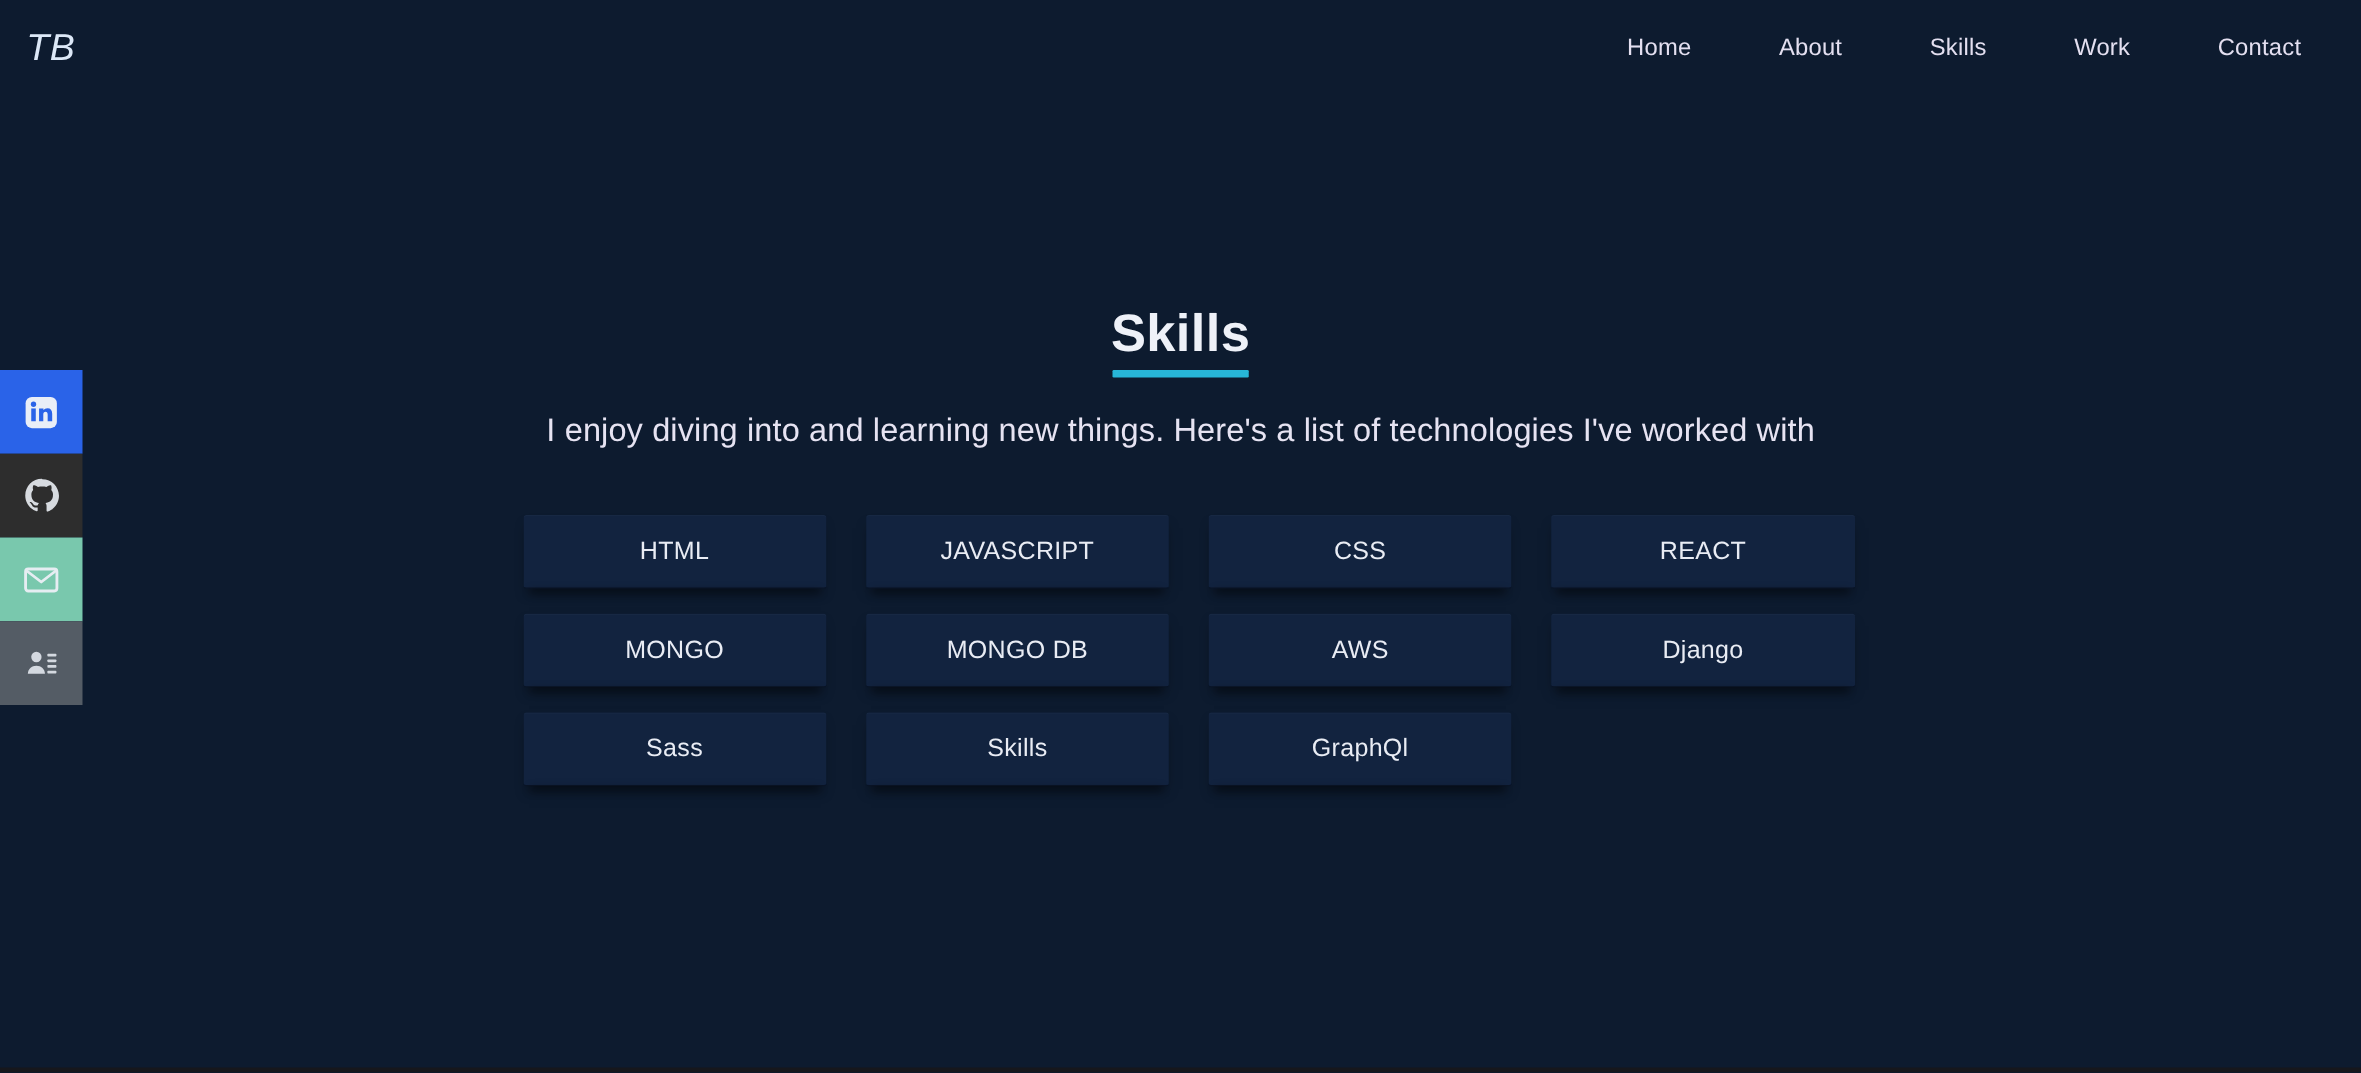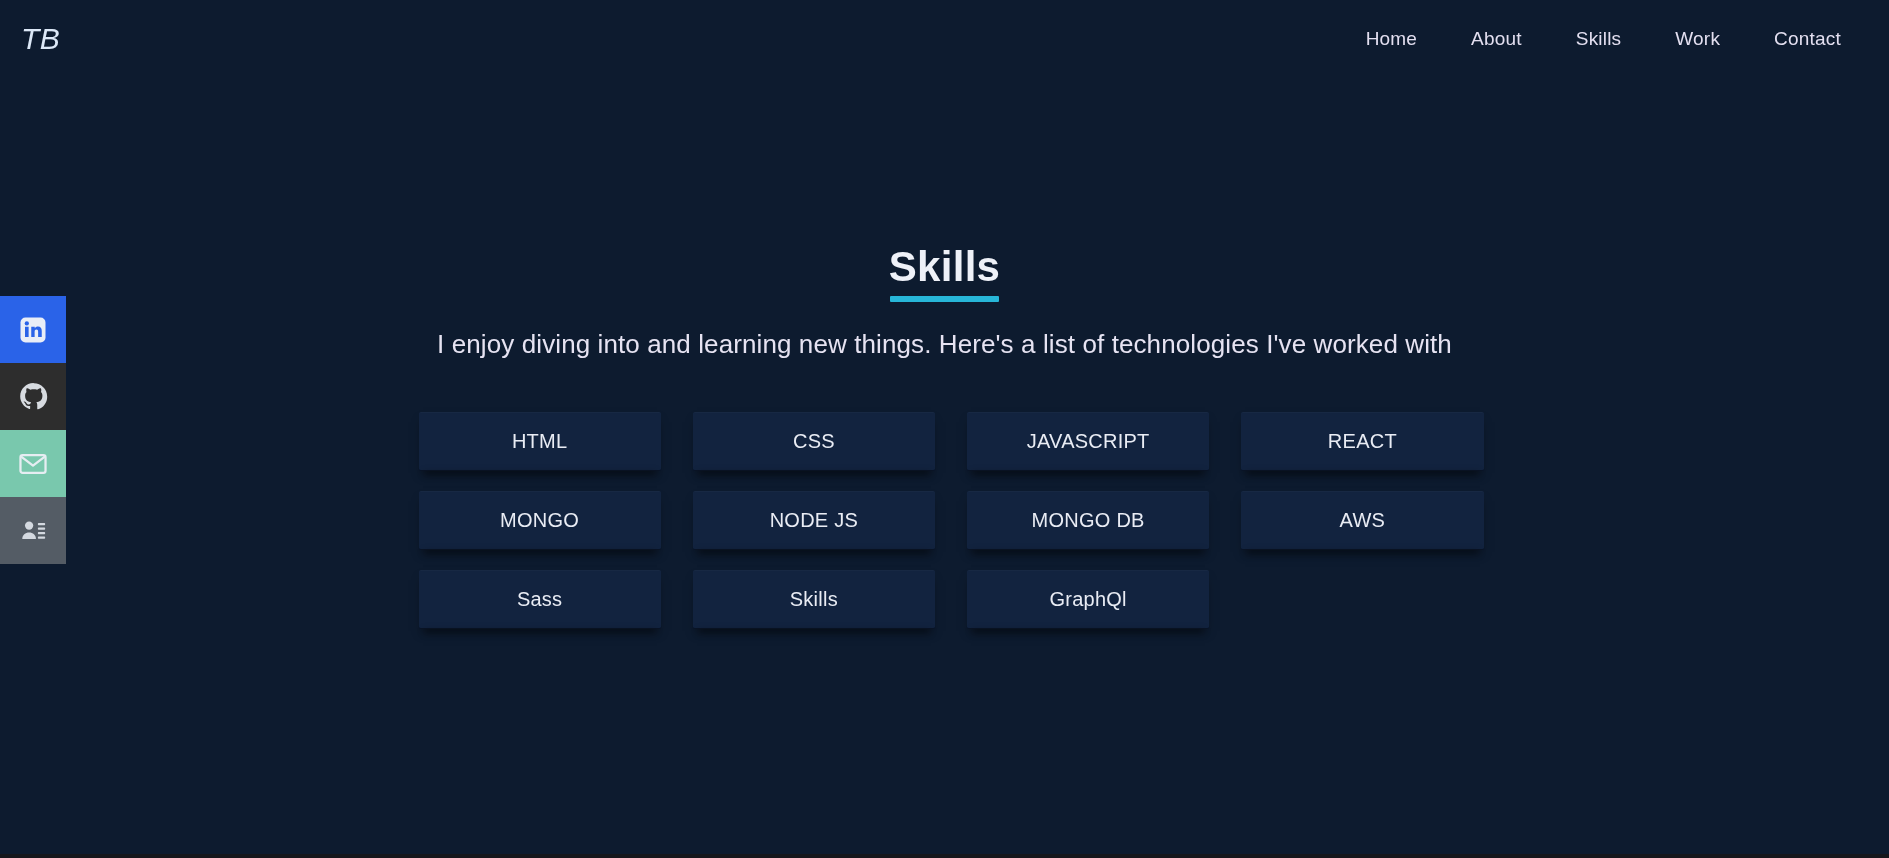--- a/index.html
+++ b/index.html
@@ -37,21 +37,21 @@
     font-size: 30px;
     font-weight: 400;
     color: #dce8f7;
     letter-spacing: 0.5px;
     padding-left: 3px;
   }
 
   .nav-links {
     display: flex;
     align-items: flex-end;
-    gap: 54px;
+    gap: 70px;
     padding-right: 3px;
   }
 
   .nav-link {
     font-size: 19px;
     color: #e3dff0;
     text-decoration: none;
     letter-spacing: 0.2px;
     font-weight: 400;
     white-space: nowrap;
@@ -249,41 +249,41 @@
     <span class="title-underline"></span>
   </h1>
 
   <p class="section-subtitle">I enjoy diving into and learning new things. Here's a list of technologies I've worked with</p>
 
   <div class="skills-grid">
       <div class="skill-card">
         <span class="skill-label">HTML</span>
       </div>
       <div class="skill-card">
+        <span class="skill-label">JAVASCRIPT</span>
+      </div>
+      <div class="skill-card">
         <span class="skill-label">CSS</span>
       </div>
       <div class="skill-card">
-        <span class="skill-label">JAVASCRIPT</span>
-      </div>
-      <div class="skill-card">
         <span class="skill-label">REACT</span>
       </div>
       <div class="skill-card">
         <span class="skill-label">MONGO</span>
       </div>
       <div class="skill-card">
-        <span class="skill-label">NODE JS</span>
-      </div>
-      <div class="skill-card">
         <span class="skill-label">MONGO DB</span>
       </div>
       <div class="skill-card">
         <span class="skill-label">AWS</span>
       </div>
       <div class="skill-card">
+        <span class="skill-label">Django</span>
+      </div>
+      <div class="skill-card">
         <span class="skill-label">Sass</span>
       </div>
       <div class="skill-card">
         <span class="skill-label">Skills</span>
       </div>
       <div class="skill-card">
         <span class="skill-label">GraphQl</span>
       </div>
     </div>
 

